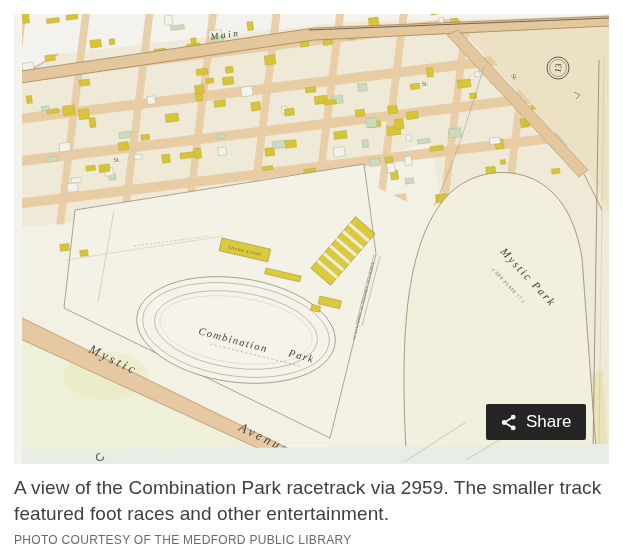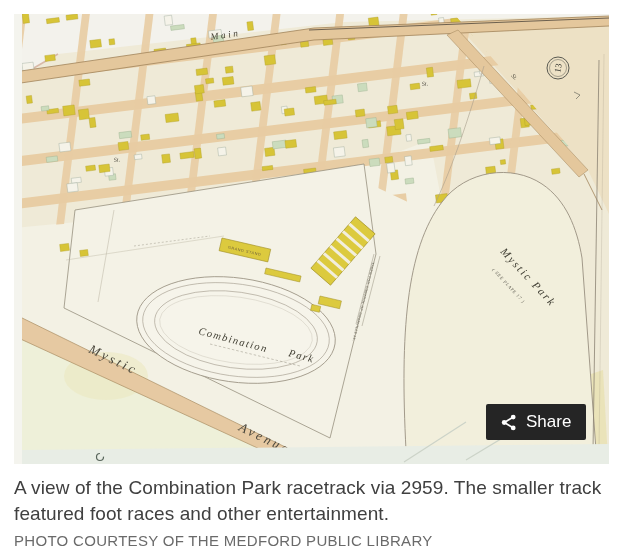--- a/index.html
+++ b/index.html
@@ -6,21 +6,21 @@
   .page{position:relative;width:623px;height:559px;background:#ffffff;overflow:hidden;
         font-family:"Liberation Sans",sans-serif;}
   .photo{position:absolute;left:14px;top:14px;width:595px;height:450px;margin:0;}
   .photo svg.map{display:block;width:595px;height:450px;}
   .share{position:absolute;left:472px;top:390px;height:36px;display:flex;align-items:center;
          gap:9px;padding:12px 15px;background:#252525;border:none;border-radius:2px;
          color:#ffffff;font-size:17px;font-family:"Liberation Sans",sans-serif;cursor:pointer;}
   .share svg{display:block;}
   .caption-block{position:absolute;left:14px;top:475px;width:596px;}
   .caption{margin:0;color:#404040;font-size:19px;line-height:26px;letter-spacing:0.1px;}
-  .credit{margin:4px 0 0 0;color:#6a6a6a;font-size:15px;line-height:19px;letter-spacing:0.3px;}
+  .credit{margin:4px 0 0 0;color:#6a6a6a;font-size:12px;line-height:19px;letter-spacing:0.3px;}
   .serifl{font-family:"Liberation Serif",serif;font-style:italic;}
 </style>
 </head>
 <body>
 
 <div class="page">
 
   <figure class="photo">
     <svg class="map" viewBox="0 0 595 450">
       <defs>

